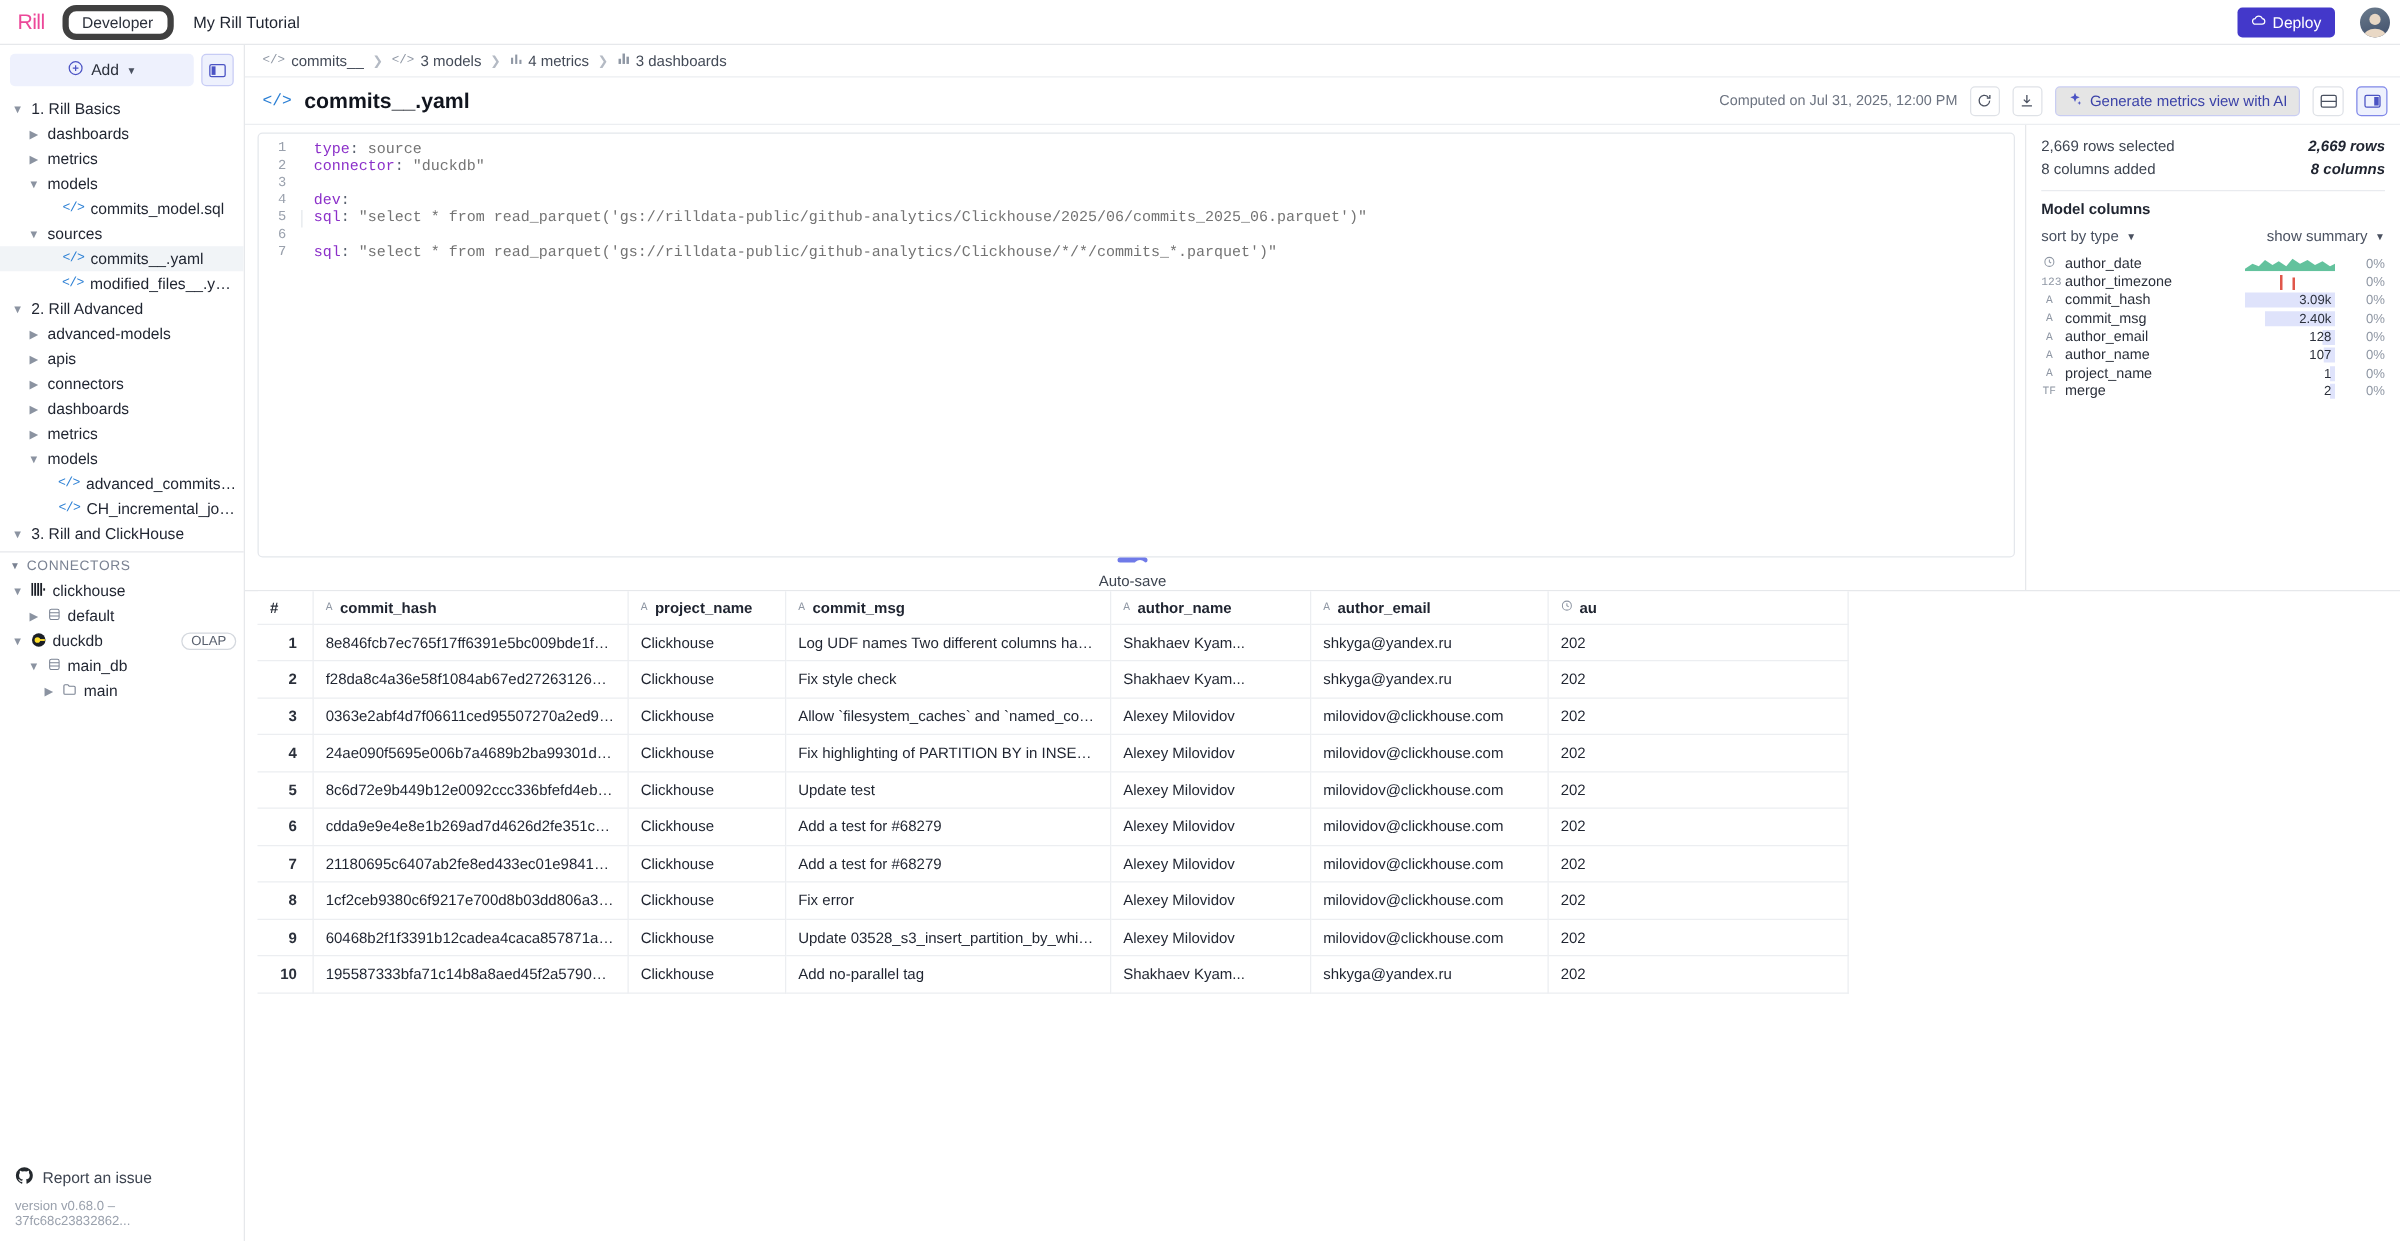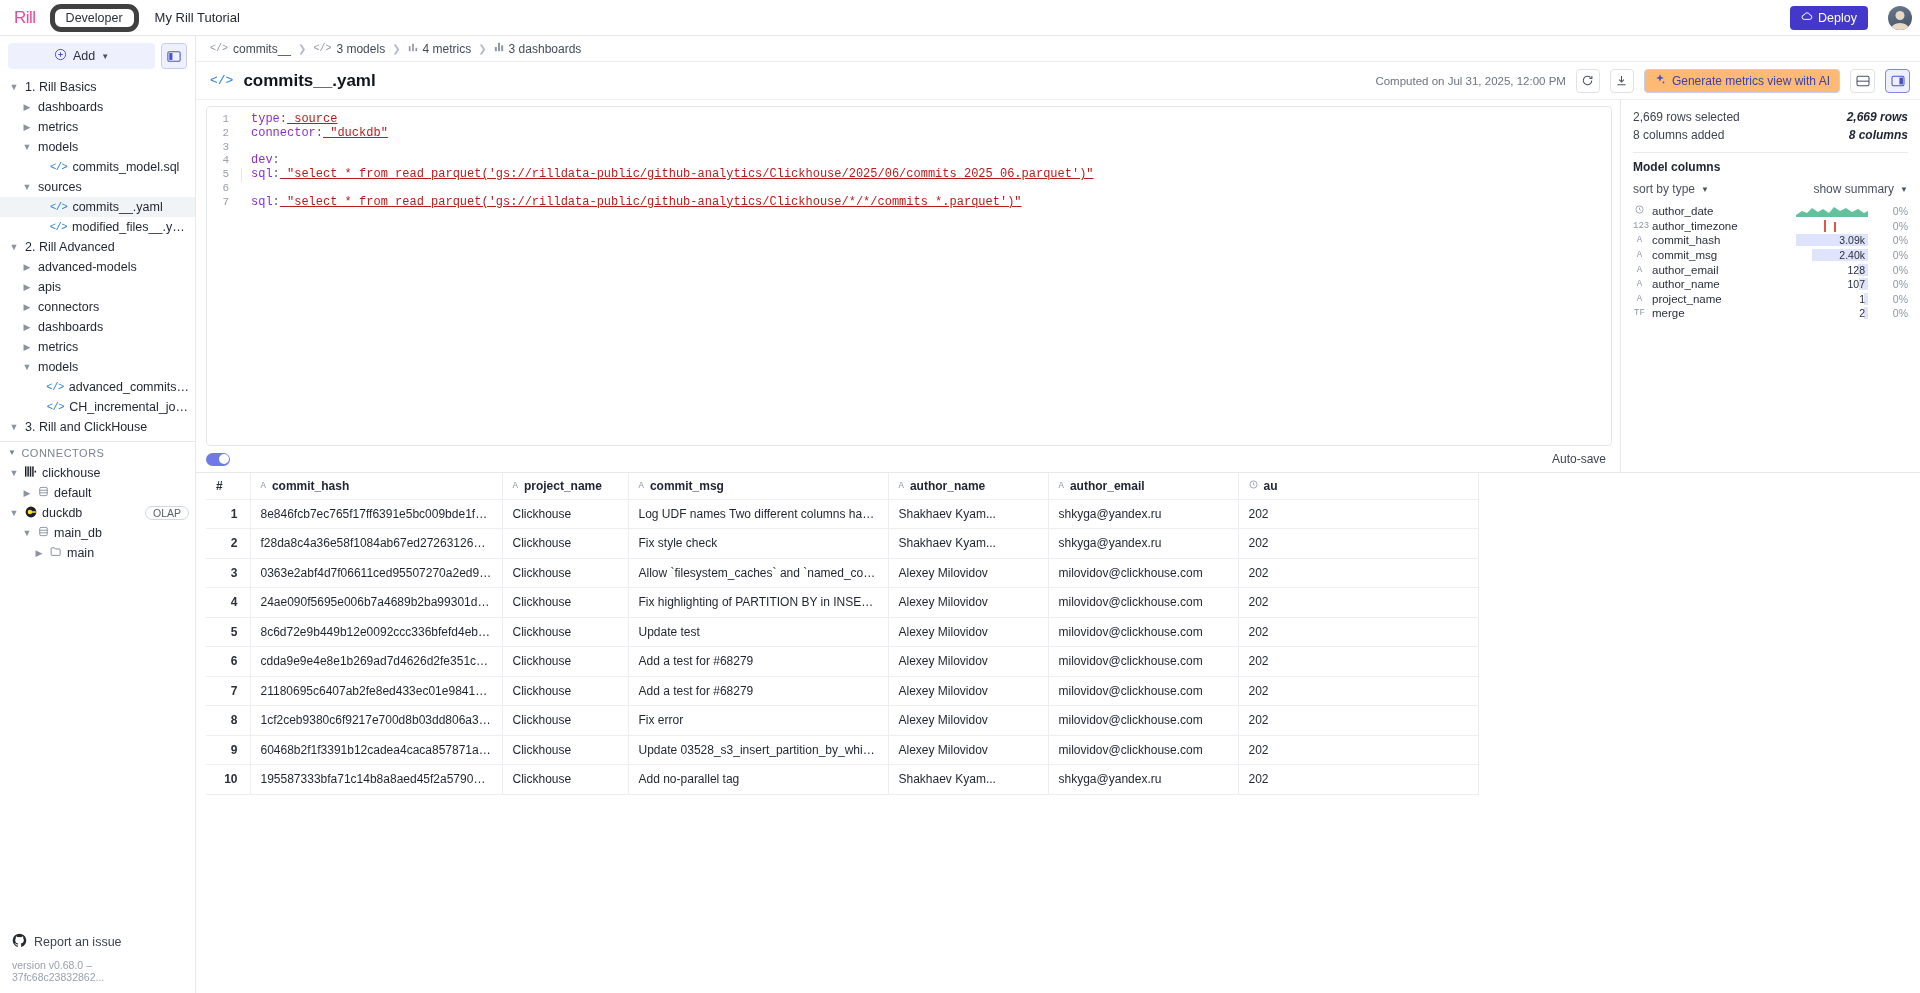--- a/index.html
+++ b/index.html
@@ -105,44 +105,44 @@
   }
   .title { font-size:17px; font-weight:bold; color:#11151e; }
   .title-ic { color:#2b7fd4; font-size:13px; font-family:"Liberation Mono",monospace; }
   .sp { flex:1; }
   .computed { font-size:11.5px; color:#6c7380; }
   .ibtn {
     width:24px;height:24px;border:1px solid #dfe2e7;border-radius:4px;background:#fff;
     display:flex;align-items:center;justify-content:center;cursor:pointer;color:#4a5160;
   }
   .ai-btn {
-    height:24px;border:1px solid #c9cdf2;border-radius:4px;background:#fdba74;
+    height:24px;border:1px solid #c9cdf2;border-radius:4px;background:#e5e5e5;
     display:flex;align-items:center;gap:6px;padding:0 9px;font-size:12px;
     color:#3b42a8;cursor:pointer;
   }
   .vbtn { width:25px;height:24px;border:1px solid #dfe2e7;border-radius:4px;background:#fff;
     display:flex;align-items:center;justify-content:center;cursor:pointer; }
   .vbtn.active { border-color:#7f87e8; background:#eef1fd; }
 
   
   .editor-zone { display:flex; min-height:0; }
   .editor-col { flex:1; min-width:0; display:flex; flex-direction:column; padding:6px 8px 0 10px; }
   .editor {
     height:340px; border:1px solid #e4e7ec; border-radius:4px; background:#fff;
     overflow:hidden; padding:6px 0 0 0;
   }
   .code { font-family:"Liberation Mono", monospace; font-size:12px; line-height:13.8px; }
   .cline { display:flex; height:13.8px; align-items:center; }
   .lno { width:34px; text-align:right; color:#9aa1ad; font-size:11px; padding-right:12px; flex:none; }
   .gutterbar { width:1px; background:#e4e7ec; height:13.8px; margin-right:9px; flex:none;}
   .gutterbar.hide { background:transparent; }
   .k-key { color:#8b2fc9; }
-  .k-str { color:#b91c1c;text-decoration:underline; }
+  .k-str { color:#737373; }
   .k-punct { color:#5a6270; }
-  .autosave-bar { height:26px; display:flex; align-items:center; justify-content:space-between; gap:8px; padding-right:6px; }
+  .autosave-bar { height:26px; display:flex; align-items:center; justify-content:space-between; gap:8px; padding-right:6px;flex-direction:column; }
   .switch { width:24px;height:13px;border-radius:7px;background:#6f7ae8;position:relative;cursor:pointer; }
   .switch::after{content:"";position:absolute;right:1.5px;top:1.5px;width:10px;height:10px;border-radius:50%;background:#fff;}
   .autosave-lbl { font-size:12px;color:#3d4450; }
 
   .inspector {
     width:300px; min-width:300px; border-left:1px solid #e6e8eb; padding:8px 12px 0 12px;
     display:flex; flex-direction:column; gap:0;
   }
   .insp-row { display:flex; justify-content:space-between; font-size:12px; color:#3d4450; padding:2px 0; }
   .insp-row .strong { font-weight:bold; color:#1f2430;font-style:italic; }

